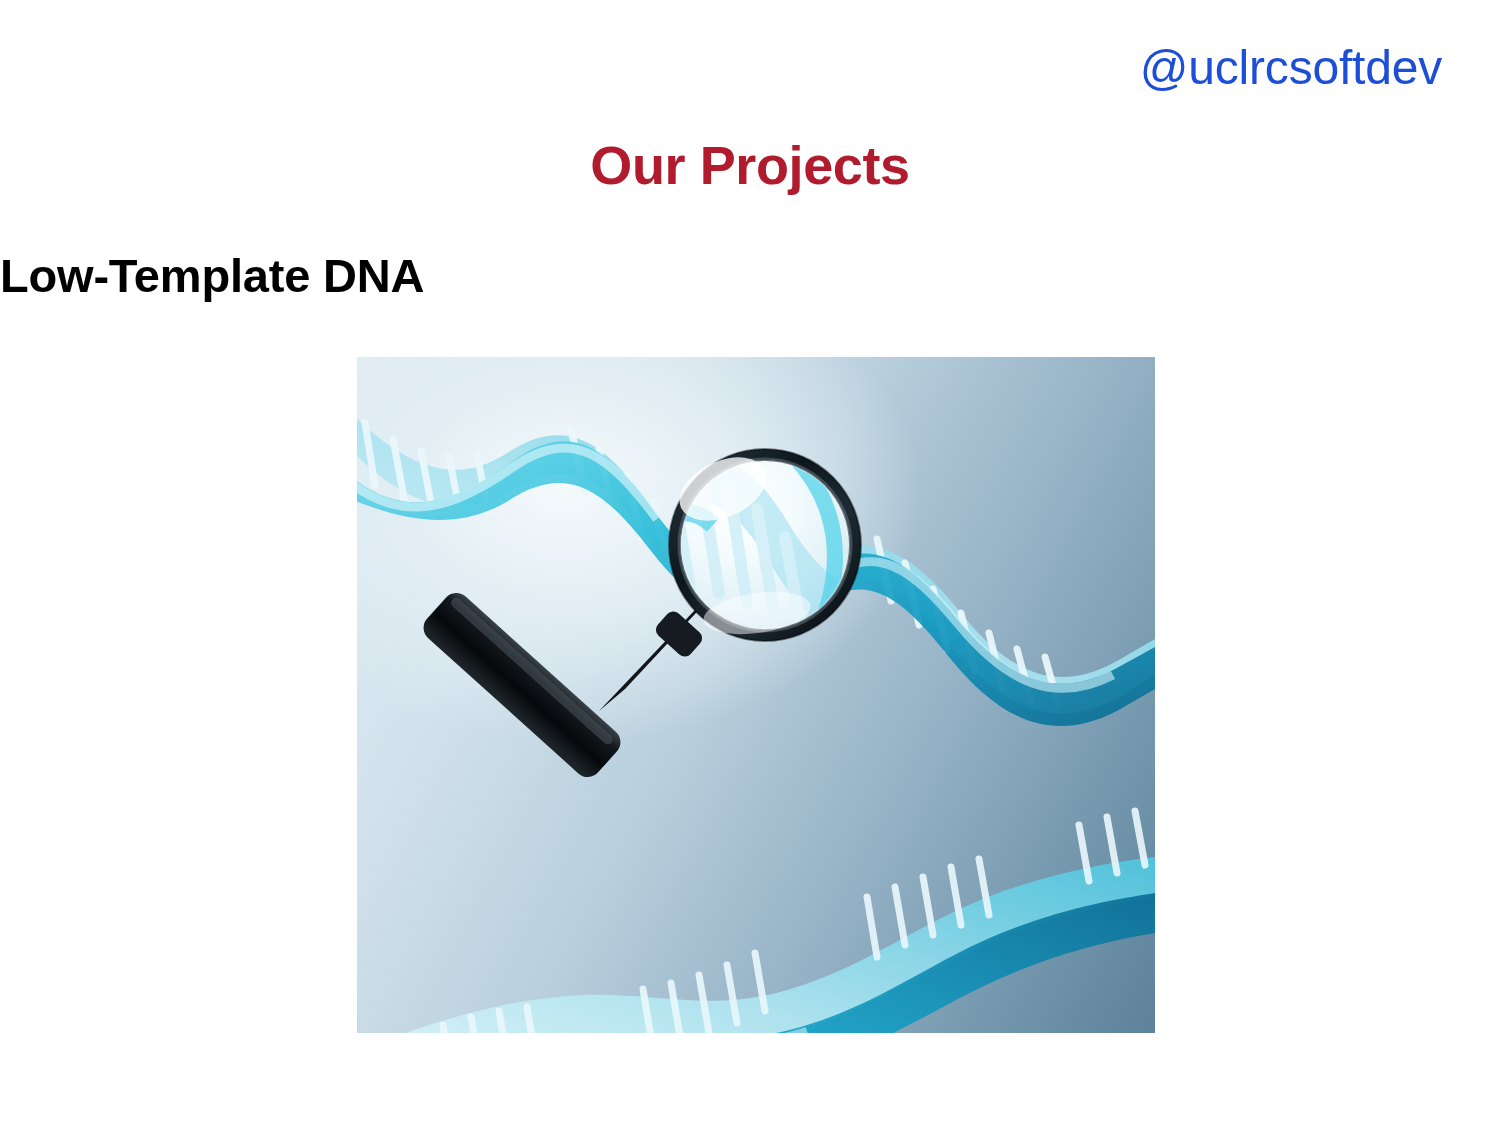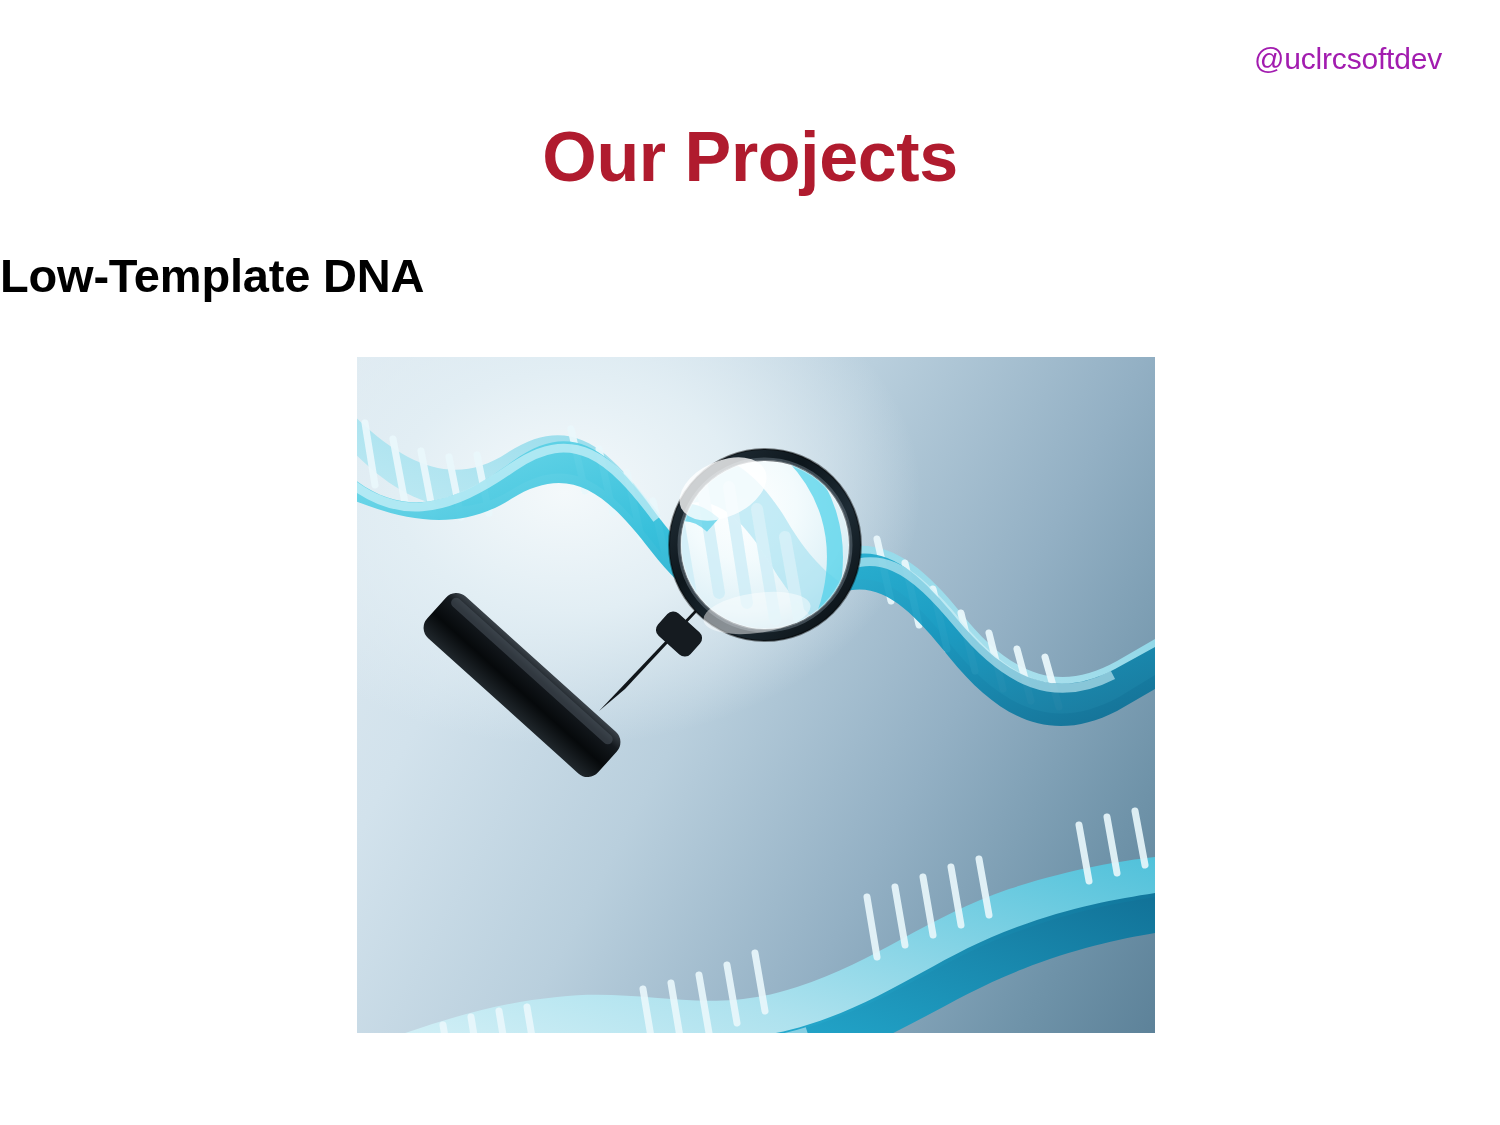--- a/index.html
+++ b/index.html
@@ -21,43 +21,43 @@
     position: absolute;
     inset: 0;
     background: #ffffff;
   }
 
   
   .handle {
     position: absolute;
     right: 58px;
     top: 44px;
-    font-size: 30px;
+    font-size: 48px;
     line-height: 1;
     font-weight: 400;
-    color: #a21caf;
+    color: #1d4ed8;
     letter-spacing: -0.2px;
     white-space: nowrap;
   }
 
   
   .title-block {
     position: absolute;
     left: 0;
     right: 0;
     top: 120px;
     text-align: center;
   }
   .slide-title {
-    font-size: 70px;
+    font-size: 54px;
     font-weight: bold;
     color: #b01b2e;
     line-height: 1.08;
     letter-spacing: -0.4px;
-    margin: 0;
+    margin: 16px;
   }
   .slide-subtitle {
     position: absolute;
     left: 0;
     right: 0;
     top: 250px;
     font-size: 47px;
     font-weight: bold;
     color: #000000;
     line-height: 1.1;

